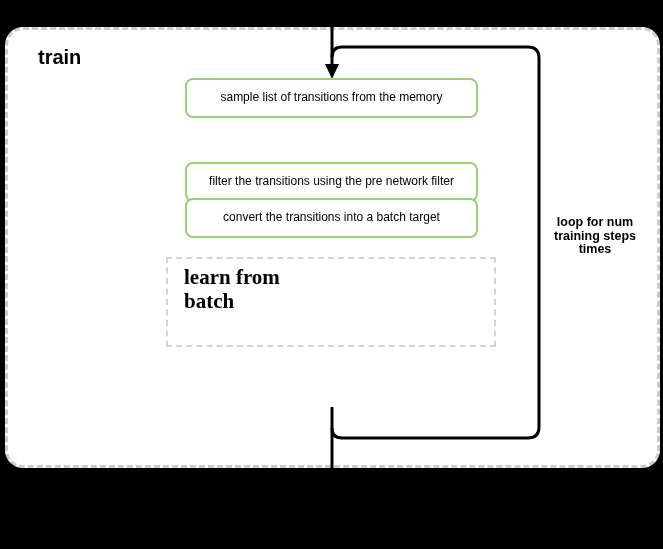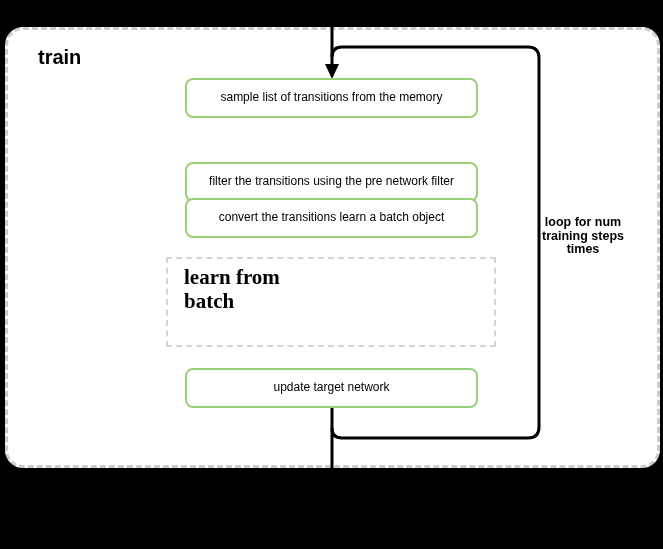--- a/index.html
+++ b/index.html
@@ -66,21 +66,21 @@
     position: absolute;
     left: 16px; top: 6px;
     font-size: 21px;
     font-weight: bold;
     line-height: 24px;
     white-space: pre-line;
   }
 
   .loop-label {
     position: absolute;
-    left: 538px; top: 216px;
+    left: 550px; top: 216px;
     width: 90px;
     text-align: center;
     font-size: 12.5px;
     font-weight: bold;
     line-height: 13.5px;
     white-space: pre-line;
   }
 
   .connectors {
     position: absolute;
@@ -120,29 +120,26 @@
 
   <div class="step step-1">
     <span>sample list of transitions from the memory</span>
   </div>
 
   <div class="step step-2">
     <span>filter the transitions using the pre network filter</span>
   </div>
 
   <div class="step step-3">
-    <span>convert the transitions learn a batch object</span>
+    <span>convert the transitions into a batch target</span>
   </div>
 
   <div class="subprocess">
     <div class="subprocess-label">learn from
 batch</div>
   </div>
 
-  <div class="step step-4">
-    <span>update target network</span>
-  </div>
 
   <div class="loop-label">loop for num
 training steps
 times</div>
 
 </div>
 
 </body></html>

